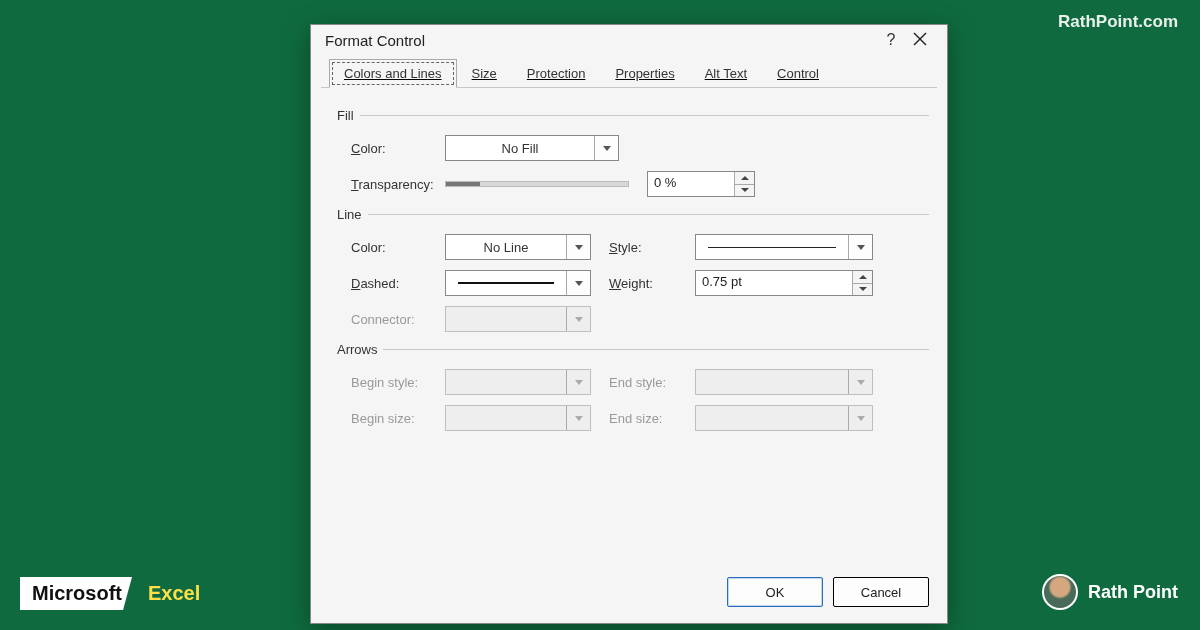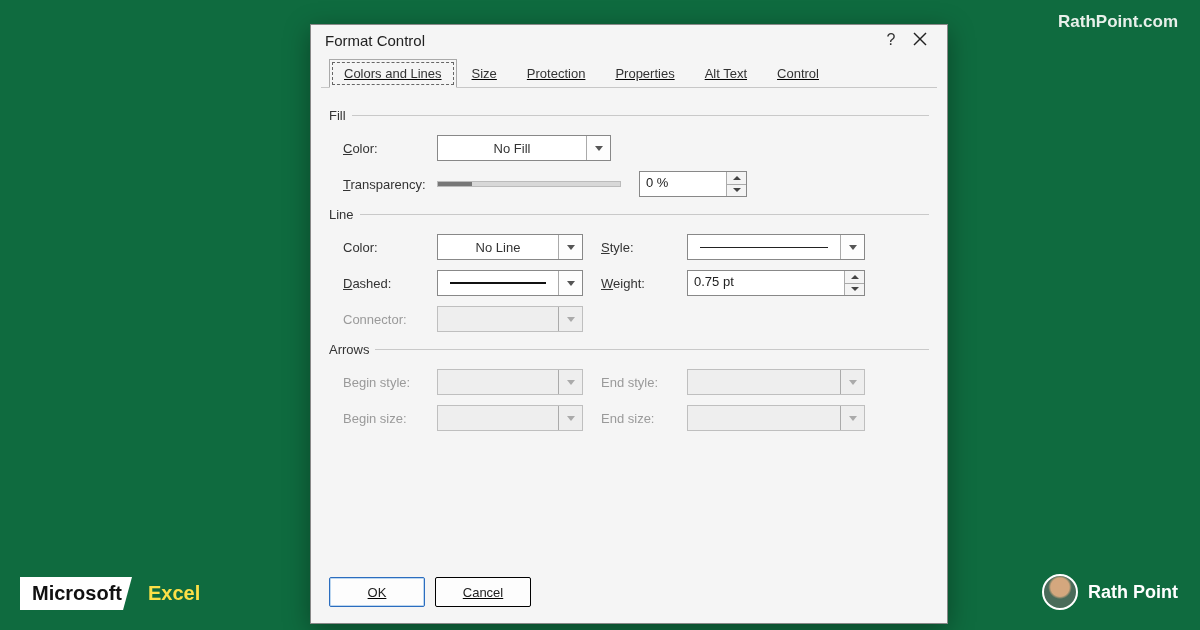--- a/index.html
+++ b/index.html
@@ -22,21 +22,21 @@
   .titlebar .title { font-size:15px; color:#222; flex:1; }
   .titlebar .help { width:28px; text-align:center; font-size:16px; color:#333; cursor:pointer; }
   .titlebar .close { width:30px; text-align:center; font-size:15px; color:#333; cursor:pointer; }
   .close svg { width:14px; height:14px; }
   
   .tabs { display:flex; padding:0 18px; position:relative;text-decoration:underline; }
   .tabs::after{ content:""; position:absolute; left:10px; right:10px; bottom:0; height:1px; background:#c7c7c7;}
   .tab { padding:6px 14px; font-size:13px; color:#333; cursor:pointer; position:relative; border:1px solid transparent; border-bottom:none; }
   .tab.active { background:#f5f5f5; border:1px solid #aaa; border-bottom:1px solid #f5f5f5; z-index:2; outline:1px dashed #666; outline-offset:-4px;}
   
-  .body { padding:12px 18px 10px 18px; flex:1; font-size:13px; color:#222; }
+  .body { padding:12px 18px 10px 26px; flex:1; font-size:13px; color:#222; }
   
   .section-label { display:flex; align-items:center; gap:6px; margin:8px 0 10px 0; color:#333; }
   .section-label .line { flex:1; height:1px; background:#c9c9c9; }
   
   .row { display:flex; align-items:center; height:30px; margin-bottom:6px; }
   .lbl { width:108px; padding-left:14px; color:#333; }
   .lbl.disabled { color:#9a9a9a; }
   .lbl.u { text-decoration: none; }
   .lbl .ul { text-decoration: underline; text-decoration-thickness:1px; }
   
@@ -63,21 +63,21 @@
   .spin .val { flex:1; padding:3px 6px; font-size:13px; }
   .spin .btns { width:20px; display:flex; flex-direction:column; border-left:1px solid #aaa; }
   .spin .up,.spin .down{ flex:1; display:flex; align-items:center; justify-content:center; background:#f4f4f4; cursor:pointer;}
   .spin .up{ border-bottom:1px solid #aaa;}
   .tri-up{width:0;height:0;border-left:4px solid transparent;border-right:4px solid transparent;border-bottom:4px solid #444;}
   .tri-down{width:0;height:0;border-left:4px solid transparent;border-right:4px solid transparent;border-top:4px solid #444;}
   
   .line-sample { flex:1; height:1px; background:#222; margin:0 6px; }
   .dash-sample { flex:1; height:0; border-top:2px solid #111; margin:0 6px; }
   
-  .footer-btns { display:flex; justify-content:flex-start; gap:10px; padding:12px 18px 16px;text-decoration:underline; }
+  .footer-btns { display:flex; justify-content:flex-end; gap:10px; padding:12px 18px 16px; }
   .dlg-btn { min-width:96px; height:30px; border:1px solid #000000; background:#fdfdfd; font-size:13px; color:#222; cursor:pointer; border-radius:2px; }
   .dlg-btn.primary { border:1px solid #2b6dbf; box-shadow: inset 0 0 0 1px #bcd6ef; }
   
   .gap { width:18px; }
 </style>
 </head>
 <body>
 
 <div class="watermark-url">RathPoint.com</div>
 <div class="watermark-center">Rath Point</div>

